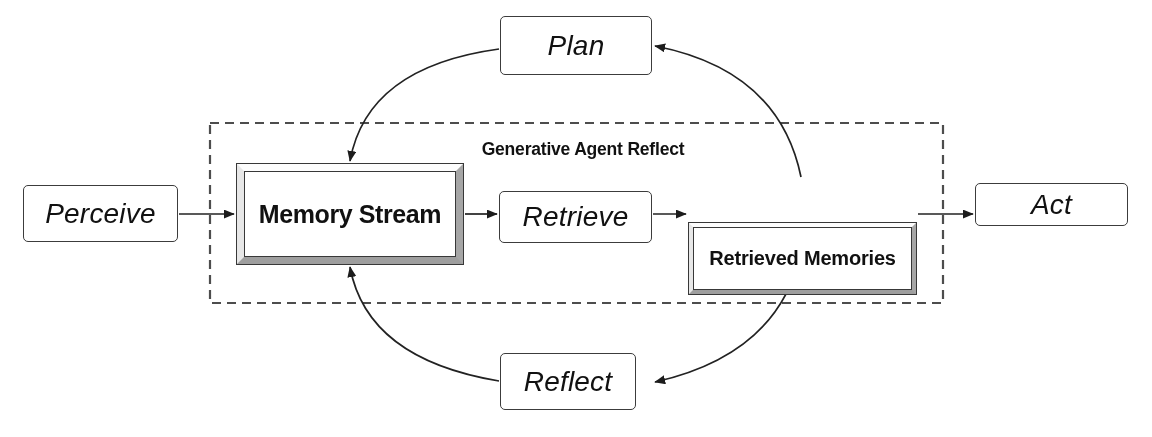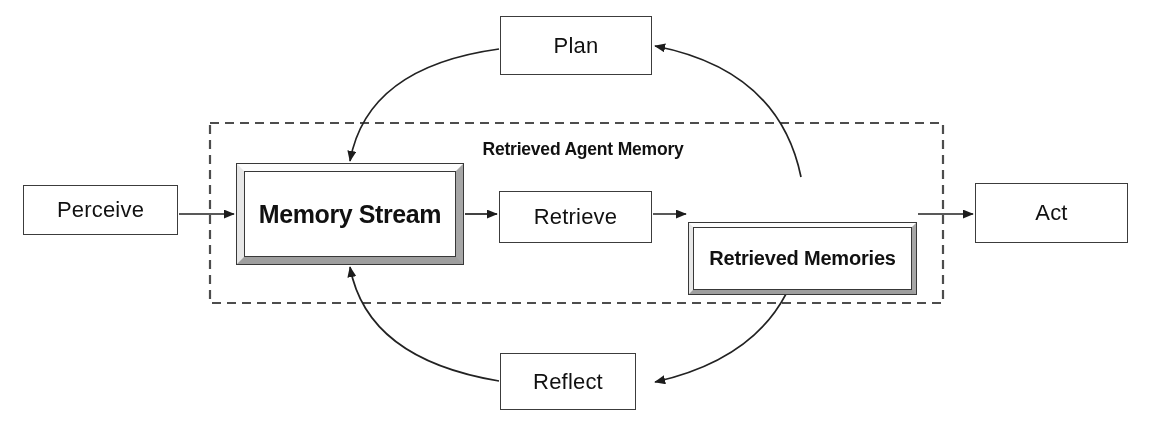--- a/index.html
+++ b/index.html
@@ -22,22 +22,23 @@
     position: absolute;
     box-sizing: border-box;
     display: flex;
     align-items: center;
     justify-content: center;
     background: #ffffff;
     z-index: 2;
   }
   .rounded {
     border: 1.6px solid #3c3c3c;
-    border-radius: 0;
-    font-size: 22px;
+    border-radius: 5px;
+    font-style: italic;
+    font-size: 28px;
     font-weight: 500;
     letter-spacing: 0.2px;
   }
   .bevel {
     border: 1.6px solid #383838;
     padding: 0;
   }
   .bevel .frame {
     box-sizing: border-box;
     width: 100%; height: 100%;
@@ -53,23 +54,23 @@
     align-items: center;
     justify-content: center;
     white-space: nowrap;
   }
   #node-memory-stream { left: 236px; top: 163px; width: 228px; height: 102px; }
   #node-memory-stream .frame { border-width: 7px; }
   #node-memory-stream .inner { font-weight: bold; font-size: 25px; letter-spacing: -0.4px; }
   #node-retrieved-memories { left: 688px; top: 178px; width: 229px; height: 73px; margin-top: 44px; }
   #node-retrieved-memories .frame { border-width: 4.5px; }
   #node-retrieved-memories .inner { font-weight: bold; font-size: 20px; letter-spacing: -0.2px; }
-  #node-perceive { left: 23px;  top: 185px; width: 155px; height: 50px; }
+  #node-perceive { left: 23px;  top: 185px; width: 155px; height: 57px; }
   #node-retrieve { left: 499px; top: 191px; width: 153px; height: 52px; }
-  #node-act      { left: 975px; top: 183px; width: 153px; height: 60px; }
+  #node-act      { left: 975px; top: 183px; width: 153px; height: 43px; }
   #node-plan     { left: 500px; top: 16px;  width: 152px; height: 59px; }
   #node-reflect  { left: 500px; top: 353px; width: 136px; height: 57px; }
   #memory-boundary-label {
     position: absolute;
     left: 583px; top: 139px;
     transform: translateX(-50%);
     font-size: 17.5px;
     font-weight: bold;
     letter-spacing: -0.2px;
     z-index: 2;
@@ -94,21 +95,21 @@
     <path d="M 465 214 L 497 214" fill="none" stroke="#222" stroke-width="1.7" marker-end="url(#ah)"></path>
     <path d="M 653 214 L 686 214" fill="none" stroke="#222" stroke-width="1.7" marker-end="url(#ah)"></path>
     <path d="M 918 214 L 973 214" fill="none" stroke="#222" stroke-width="1.7" marker-end="url(#ah)"></path>
 
     <path d="M 801 177 Q 779 70 655 46" fill="none" stroke="#222" stroke-width="1.7" marker-end="url(#ah)"></path>
     <path d="M 499 49 Q 367 67 350 161" fill="none" stroke="#222" stroke-width="1.7" marker-end="url(#ah)"></path>
     <path d="M 801 252 Q 779 354 655 382" fill="none" stroke="#222" stroke-width="1.7" marker-end="url(#ah)"></path>
     <path d="M 499 381 Q 367 359 350 267" fill="none" stroke="#222" stroke-width="1.7" marker-end="url(#ah)"></path>
   </svg>
 
-  <div id="memory-boundary-label">Retrieved Agent Memory</div>
+  <div id="memory-boundary-label">Generative Agent Reflect</div>
 
   <div class="node rounded" id="node-perceive">
     <span>Perceive</span>
   </div>
 
   <div class="node rounded" id="node-plan">
     <span>Plan</span>
   </div>
 
   <div class="node bevel" id="node-memory-stream">

